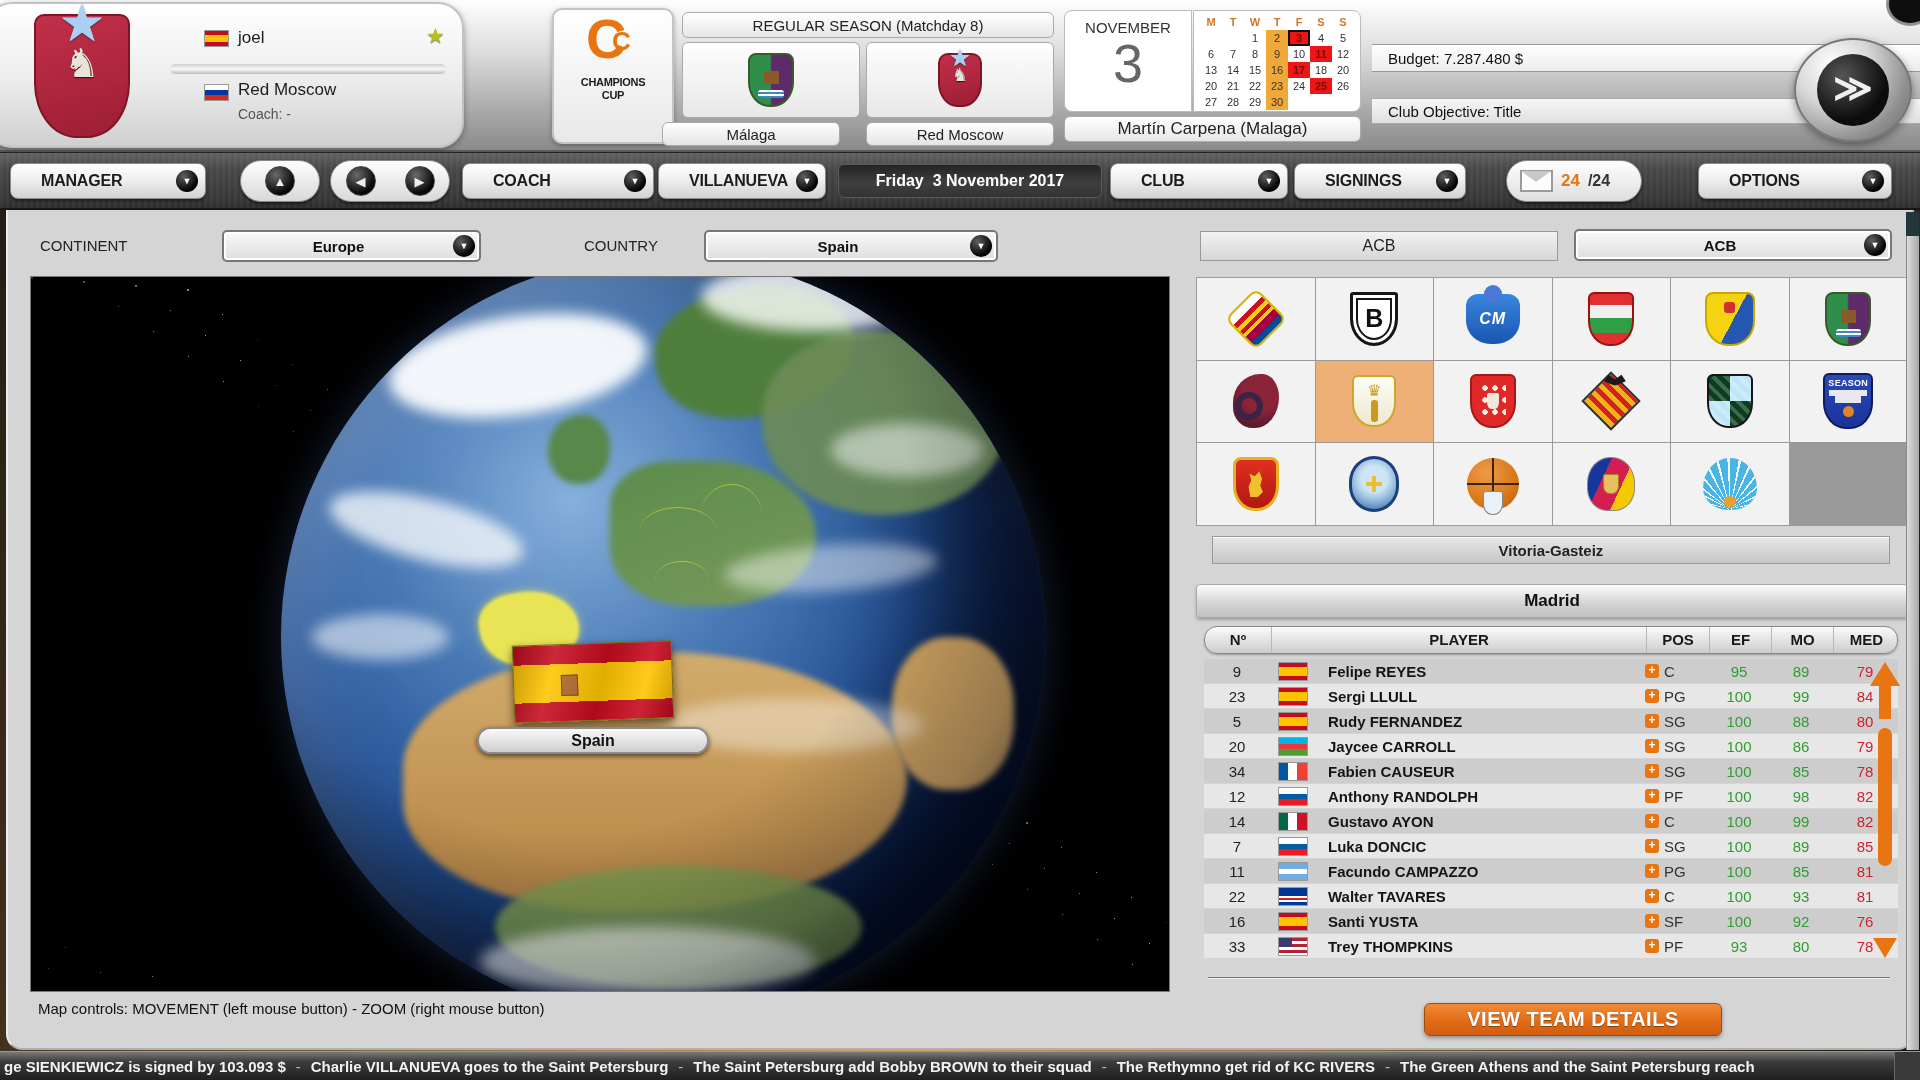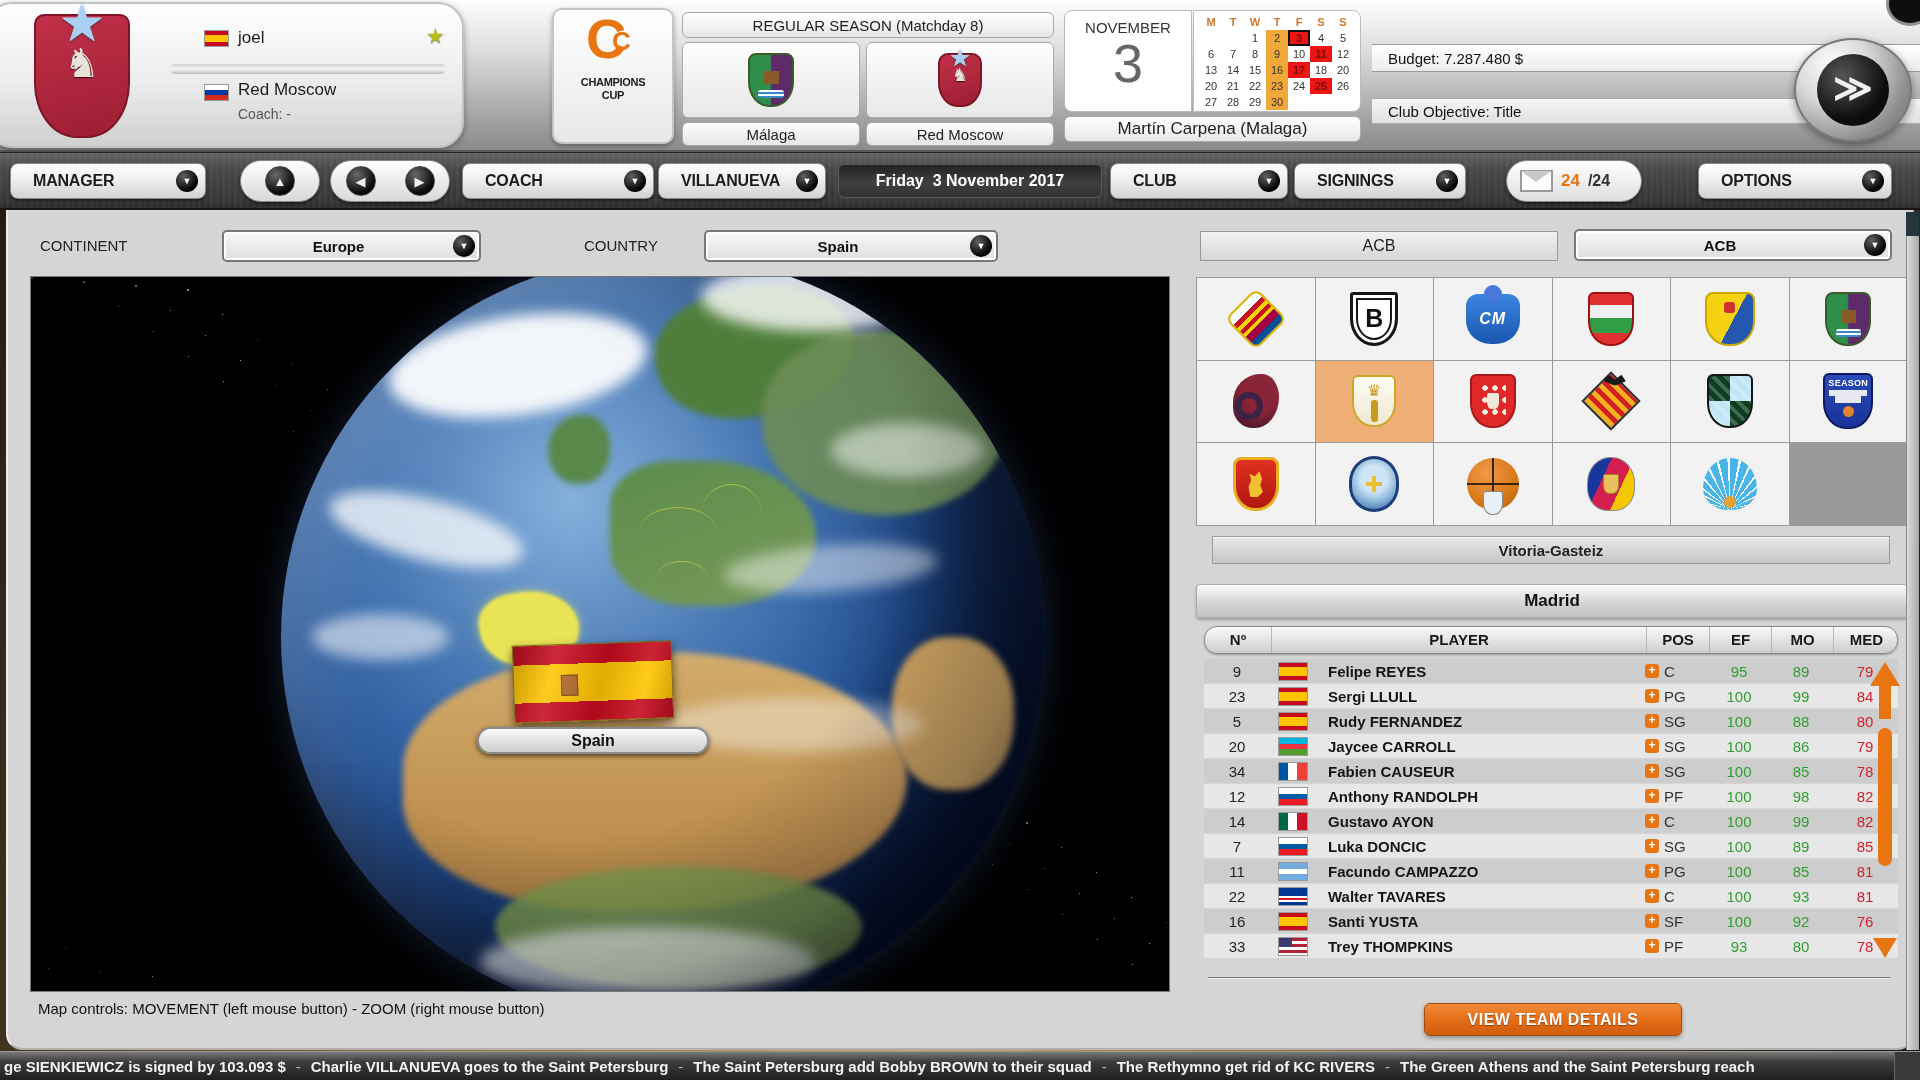--- a/index.html
+++ b/index.html
@@ -55,21 +55,21 @@
   .cup-line{font-size:11px;font-weight:bold;color:#1a1a1a;letter-spacing:-.3px;line-height:1.2}
 
   .fx-title{position:absolute;left:682px;top:12px;width:372px;height:26px;border:1px solid #aaa;border-radius:6px;
     background:linear-gradient(180deg,#fff,#e6e6e6);font-size:15px;color:#222}
   .fx-cell{position:absolute;top:42px;height:76px;border:1px solid #aaa;border-radius:6px;
     background:linear-gradient(180deg,#fdfdfd,#e8e8e8)}
   .fx-cell.home{left:682px;width:178px}
   .fx-cell.away{left:866px;width:188px}
   .fx-lab{position:absolute;top:122px;height:24px;border:1px solid #aaa;border-radius:6px;
     background:linear-gradient(180deg,#fff,#e4e4e4);font-size:15px;color:#222}
-  .fx-lab.home{left:682px;width:178px}
+  .fx-lab.home{left:662px;width:178px}
   .fx-lab.away{left:866px;width:188px}
 
   .cal-month-box{position:absolute;left:1064px;top:10px;width:128px;height:102px;background:#fff;
     border:1px solid #bbb;border-radius:8px 0 0 8px;text-align:center}
   .cal-month{font-size:15px;color:#333;margin-top:8px}
   .cal-day{font-size:54px;color:#666;line-height:1}
   .cal-grid-box{position:absolute;left:1193px;top:10px;width:168px;height:102px;background:#fff;
     border:1px solid #bbb;border-radius:0 8px 8px 0;padding:3px 0 0 6px}
   #mini-cal{display:grid;grid-template-columns:repeat(7,22px);grid-auto-rows:16px}
   .cal-h{font-size:11px;font-weight:bold;color:#d07828;text-align:center;line-height:16px}
@@ -94,21 +94,21 @@
   .corner-circle{position:absolute;left:1886px;top:-18px;width:48px;height:44px;border-radius:50%;
     background:#0e0e0e;border:3px solid #909090}
 
   
   .menubar{position:absolute;left:0;top:152px;width:1920px;height:58px;border-top:1px solid #222;border-bottom:2px solid #161616;
     background:linear-gradient(180deg,#626262,#474747 30%,#373737 85%,#2c2c2c)}
   .menubar::after{content:"";position:absolute;inset:0;
     background:repeating-linear-gradient(90deg,rgba(255,255,255,.035) 0 3px,transparent 3px 6px)}
   .menu-btn{position:absolute;top:163px;height:36px;z-index:2;cursor:pointer;
     background:linear-gradient(180deg,#fff,#efefef 45%,#d2d2d2);border:1px solid #8a8a8a;border-radius:8px;
-    display:flex;align-items:center;justify-content:space-between;padding:0 7px 0 22px;
+    display:flex;align-items:center;justify-content:space-between;padding:0 7px 0 30px;
     box-shadow:0 2px 3px rgba(0,0,0,.5),inset 0 1px 0 #fff}
   .menu-btn .lbl{font-size:16px;font-weight:bold;color:#1c1c1c;letter-spacing:-.2px}
   .bcirc{width:22px;height:22px;border-radius:50%;color:#fff;font-size:9px;flex:none;
     background:radial-gradient(circle at 35% 30%,#606060,#000 70%);display:flex;align-items:center;justify-content:center}
   .mb-manager{left:10px;width:196px}.mb-coach{left:462px;width:192px}.mb-comp{left:658px;width:168px}
   .mb-club{left:1110px;width:178px}.mb-sign{left:1294px;width:172px}.mb-opt{left:1698px;width:194px}
   .nav-pill{position:absolute;top:160px;height:42px;z-index:2;border-radius:21px;border:1px solid #888;
     background:linear-gradient(180deg,#fff,#d8d8d8);display:flex;align-items:center;justify-content:space-around;
     box-shadow:0 2px 3px rgba(0,0,0,.5)}
   .np-home{left:240px;width:80px}.np-nav{left:330px;width:120px}
@@ -285,23 +285,23 @@
   .pef,.pmo{text-align:center;font-size:15px;color:#2f9e2f}
   .pmed{text-align:center;font-size:15px;color:#cf2330}
   .scrollbar{position:absolute;left:1866px;top:660px;width:40px;height:306px}
   .sb-up{position:absolute;left:4px;top:2px;width:0;height:0;border-left:15px solid transparent;
     border-right:15px solid transparent;border-bottom:24px solid #e87511;cursor:pointer}
   .sb-stem{position:absolute;left:13px;top:25px;width:12px;height:34px;background:#e87511}
   .sb-thumb{position:absolute;left:12px;top:68px;width:14px;height:138px;background:#e87511;border-radius:7px;cursor:grab}
   .sb-down{position:absolute;left:7px;top:278px;width:0;height:0;border-left:12px solid transparent;
     border-right:12px solid transparent;border-top:20px solid #e87511;cursor:pointer}
   .div-line{position:absolute;left:1208px;top:977px;width:682px;height:1px;background:#777;box-shadow:0 1px 0 #eee}
-  .details-btn{position:absolute;left:1424px;top:1003px;width:258px;height:33px;border-radius:6px;cursor:pointer;
+  .details-btn{position:absolute;left:1424px;top:1003px;width:298px;height:33px;border-radius:6px;cursor:pointer;
     background:linear-gradient(180deg,#f28a38,#e06a14 60%,#cf5e10);border:1px solid #a04c0c;color:#fff;
-    font-weight:bold;font-size:16px;letter-spacing:.5px;text-shadow:0 1px 1px rgba(0,0,0,.4);
+    font-weight:bold;font-size:20px;letter-spacing:.5px;text-shadow:0 1px 1px rgba(0,0,0,.4);
     box-shadow:0 2px 4px rgba(0,0,0,.35)}
   .right-strip{position:absolute;left:1906px;top:212px;width:13px;height:838px;
     background:linear-gradient(90deg,#dcdcdc,#a8a8a8);border-left:1px solid #8a8a8a}
   .right-notch{position:absolute;left:1906px;top:212px;width:13px;height:24px;background:#23363c}
 
   
   .ticker{position:absolute;left:0;top:1051px;width:1920px;height:29px;overflow:hidden;white-space:nowrap;
     background:linear-gradient(180deg,#7a7a7a,#3c3c3c 35%,#1f1f1f);border-top:1px solid #999;
     display:flex;align-items:center}
   #ticker-line{padding-left:4px;font-size:15px;font-weight:bold;color:#f2f2f2}

